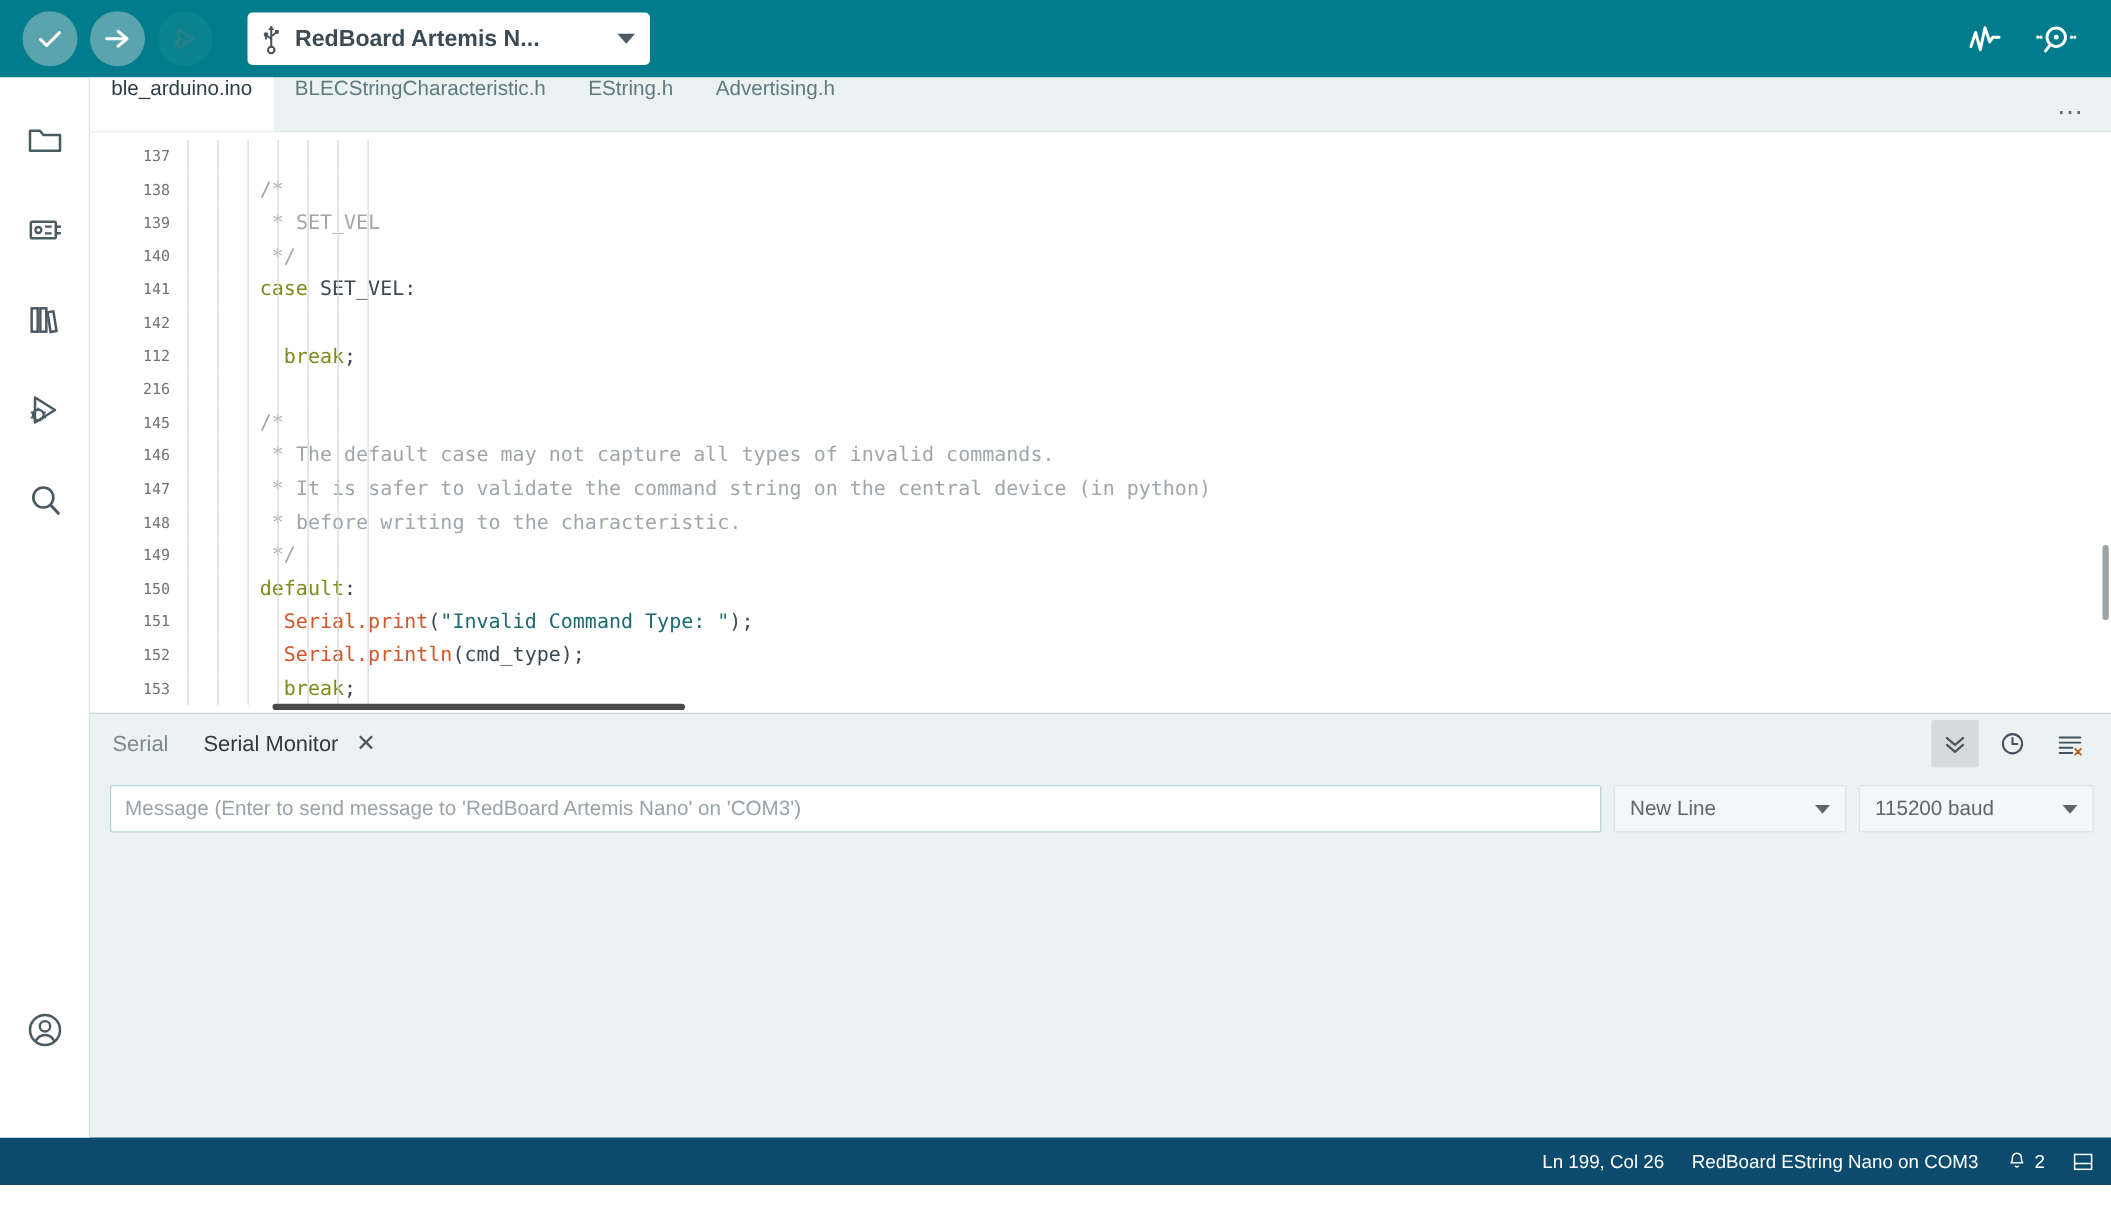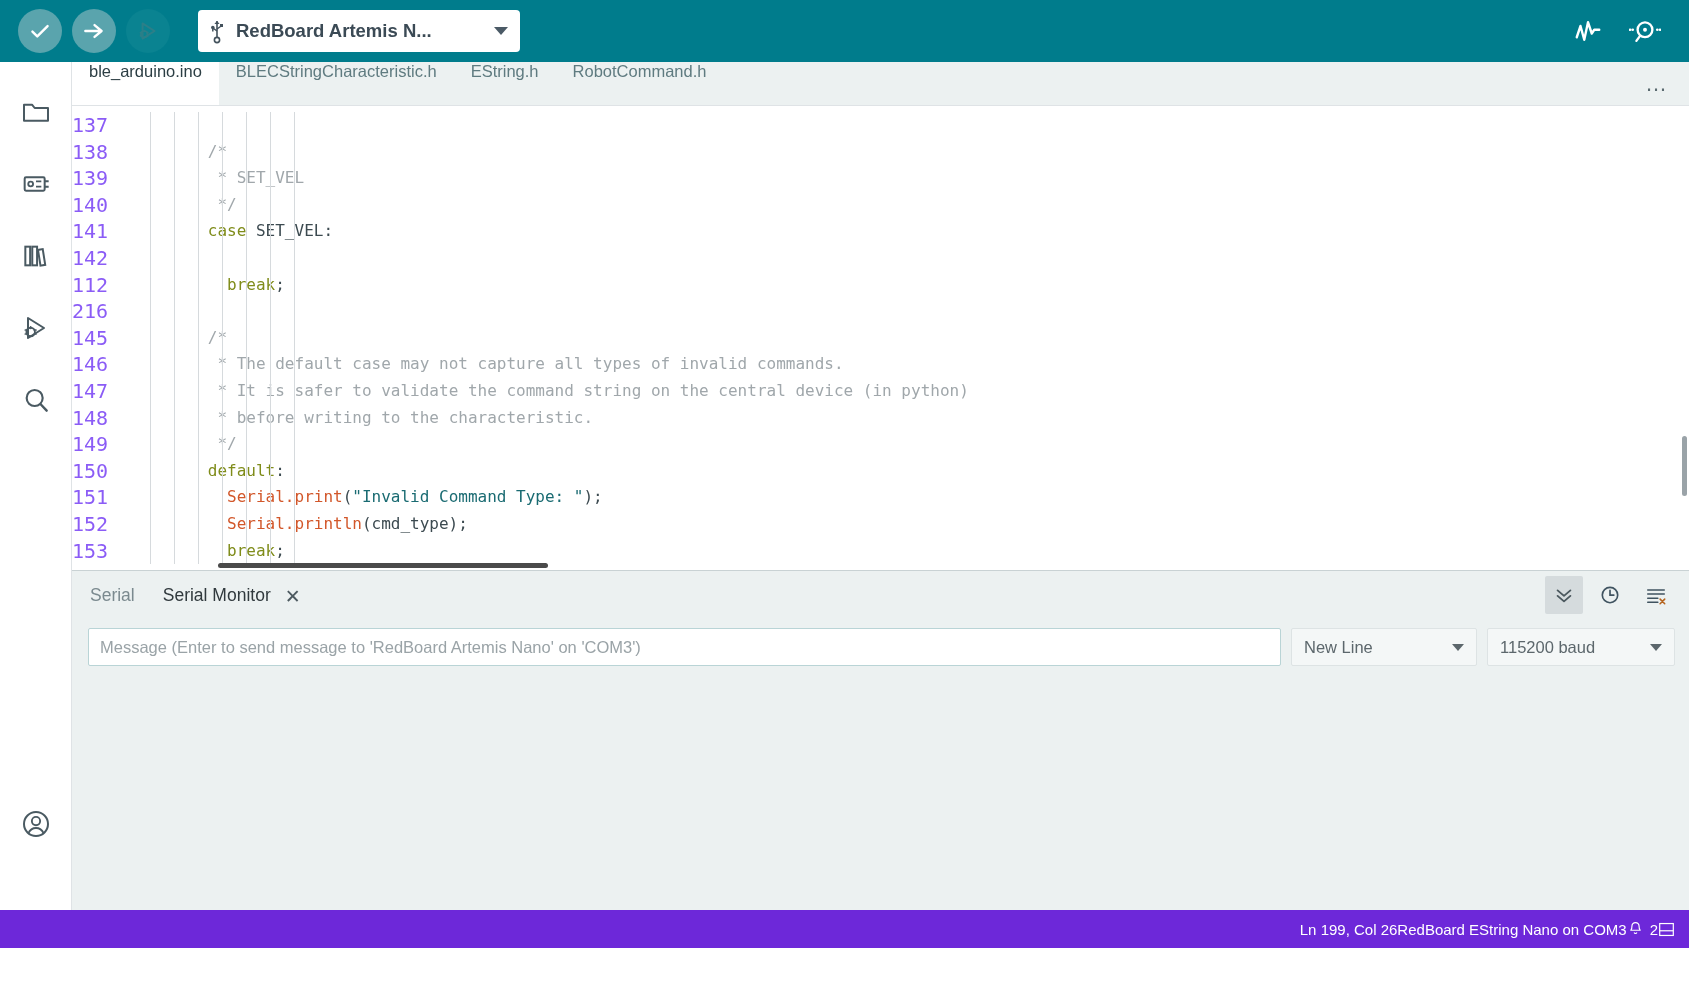--- a/index.html
+++ b/index.html
@@ -81,22 +81,22 @@
   
   .code-wrap { flex: 1; position: relative; overflow: hidden; background: #ffffff; min-height: 0; }
   .code {
     position: absolute; inset: 0;
     font-family: "DejaVu Sans Mono", monospace;
     font-size: 16px; line-height: 26.6px;
     padding-top: 6px;
   }
   .cline { display: flex; height: 26.6px; white-space: pre; }
   .gutter {
-    width: 78px; flex: 0 0 78px; text-align: left; padding-right: 14px;
-    color: #8b5cf6; font-size: 20px; font-family: "DejaVu Sans Mono", monospace;
+    width: 78px; flex: 0 0 78px; text-align: right; padding-right: 14px;
+    color: #737373; font-size: 12px; font-family: "DejaVu Sans Mono", monospace;
     user-select: none;
   }
   .ctext { position: relative; flex: 1; padding-left: 0; }
   .guides { position: absolute; left: 0; top: 0; bottom: 0; width: 300px; pointer-events: none; }
   .guides i { position: absolute; top: 0; bottom: 0; width: 1px; background: #d6dadd; }
 
   .k-key  { color: #7f8c1a; }            
   .k-cmt  { color: #a0a7ab; }            
   .k-fn   { color: #d2572a; }            
   .k-str  { color: #1a6b72; }            
@@ -111,21 +111,21 @@
     background: #9aa3a8; border-radius: 3px; cursor: pointer;
   }
 
   
   .panel {
     flex: 0 0 340px; height: 340px; background: #ecf1f1;
     border-top: 1px solid #c9d2d4; display: flex; flex-direction: column;
   }
   .panel-tabs { height: 48px; flex: 0 0 48px; display: flex; align-items: center; padding-left: 18px; position: relative; }
   .p-tab { font-size: 17.5px; color: #7b8a8f; margin-right: 28px; cursor: pointer; display: flex; align-items: center; }
-  .p-tab.active { color: #30393d; align-items: flex-end; }
+  .p-tab.active { color: #30393d; }
   .p-close {
     margin-left: 14px; font-size: 19px; color: #4d5a60; cursor: pointer; line-height: 1;
   }
   .p-actions { margin-left: auto; display: flex; align-items: center; padding-right: 14px; gap: 8px; }
   .p-act {
     width: 38px; height: 38px; display: flex; align-items: center; justify-content: center;
     cursor: pointer; border-radius: 2px;
   }
   .p-act.on { background: #d5dbdd; }
 
@@ -145,23 +145,23 @@
   .ddown .caret { width: 0; height: 0; border-left: 6px solid transparent; border-right: 6px solid transparent; border-top: 7px solid #5c676c; margin-left: 10px; }
 
   .console {
     flex: 1; background: #ecf1f1; padding: 10px 16px 0 16px;
     font-family: "DejaVu Sans Mono", monospace; font-size: 15.5px; color: #3a4449;
     overflow: hidden; white-space: pre-wrap;
   }
 
   
   .statusbar {
-    height: 38px; flex: 0 0 38px; background: #6d28d9; color: #ffffff;
+    height: 38px; flex: 0 0 38px; background: #0c4a6e; color: #ffffff;
     display: flex; align-items: center; justify-content: flex-end;
-    padding-right: 14px; font-size: 15px;
+    padding-right: 14px; gap: 22px; font-size: 15px;
   }
   .st-item { display: flex; align-items: center; gap: 6px; cursor: pointer; white-space: nowrap; }
   .st-item.ro { cursor: default; }
 </style>
 </head>
 <body>
 
 <div class="app">
 
   <div class="toolbar">
@@ -270,21 +270,21 @@
         <div class="tab active">
             <span>ble_arduino.ino</span>
           </div>
           <div class="tab">
             <span>BLECStringCharacteristic.h</span>
           </div>
           <div class="tab">
             <span>EString.h</span>
           </div>
           <div class="tab">
-            <span>RobotCommand.h</span>
+            <span>Advertising.h</span>
           </div>
           <div class="tab-more">…</div>
       </div>
 
       <div class="code-wrap">
         <div class="code" id="code">
             <div class="cline"><div class="gutter">137</div><div class="ctext"><div class="guides"><i style="left: 0px;"></i><i style="left: 24px;"></i><i style="left: 48px;"></i><i style="left: 72px;"></i><i style="left: 96px;"></i><i style="left: 120px;"></i><i style="left: 144px;"></i></div></div></div>
             <div class="cline"><div class="gutter">138</div><div class="ctext"><div class="guides"><i style="left: 0px;"></i><i style="left: 24px;"></i><i style="left: 48px;"></i><i style="left: 72px;"></i><i style="left: 96px;"></i><i style="left: 120px;"></i><i style="left: 144px;"></i></div><span class="k-pl">      </span><span class="k-cmt">/*</span></div></div>
             <div class="cline"><div class="gutter">139</div><div class="ctext"><div class="guides"><i style="left: 0px;"></i><i style="left: 24px;"></i><i style="left: 48px;"></i><i style="left: 72px;"></i><i style="left: 96px;"></i><i style="left: 120px;"></i><i style="left: 144px;"></i></div><span class="k-pl">       </span><span class="k-cmt">* SET_VEL</span></div></div>
             <div class="cline"><div class="gutter">140</div><div class="ctext"><div class="guides"><i style="left: 0px;"></i><i style="left: 24px;"></i><i style="left: 48px;"></i><i style="left: 72px;"></i><i style="left: 96px;"></i><i style="left: 120px;"></i><i style="left: 144px;"></i></div><span class="k-pl">       </span><span class="k-cmt">*/</span></div></div>

